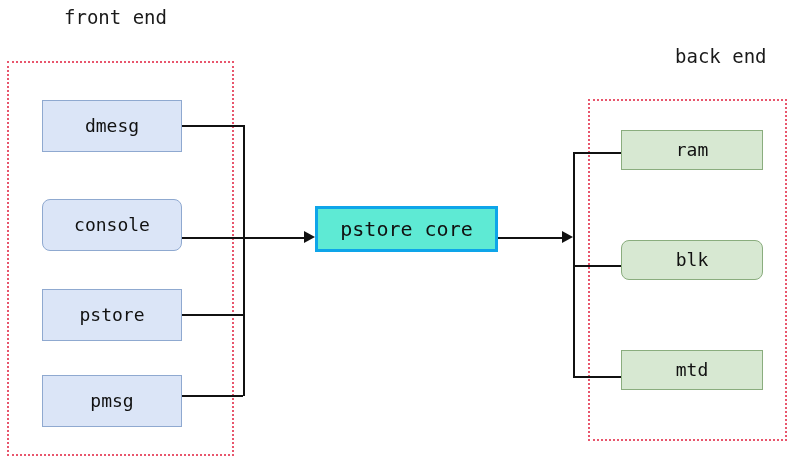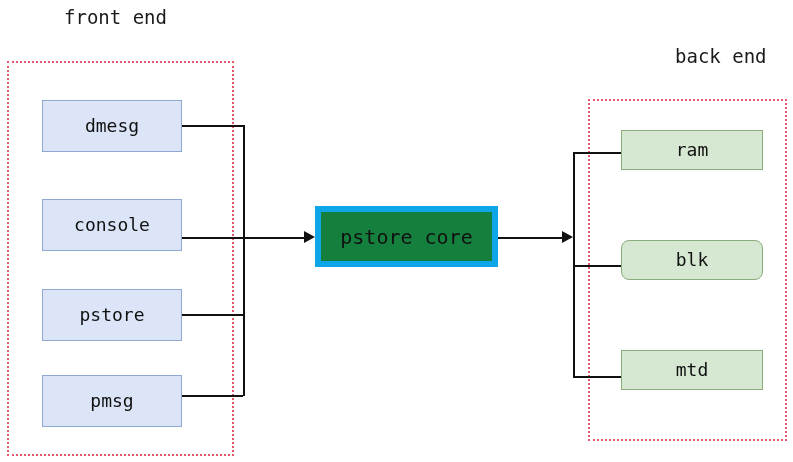--- a/index.html
+++ b/index.html
@@ -64,32 +64,32 @@
     height: 52px;
   }
   .node-backend {
     background: #d7e8d2;
     border: 1px solid #8aad7e;
     left: 621px;
     width: 142px;
     height: 40px;
   }
   .node-core {
-    background: #15803d;
-    border: 6px solid #0ea5e9;
+    background: #5eead4;
+    border: 3px solid #0ea5e9;
     left: 315px;
     top: 206px;
     width: 183px;
-    height: 61px;
+    height: 46px;
     font-size: 20px;
   }
 
   
   #node-dmesg   { top: 100px; }
-  #node-console { top: 199px; }
+  #node-console { top: 199px; border-radius: 8px; }
   #node-ftrace  { top: 289px; }
   #node-pmsg    { top: 375px; }
 
   
   #node-ram { top: 130px; }
   #node-blk { top: 240px; border-radius: 8px; }
   #node-mtd { top: 350px; }
 
   
   .line-h {

